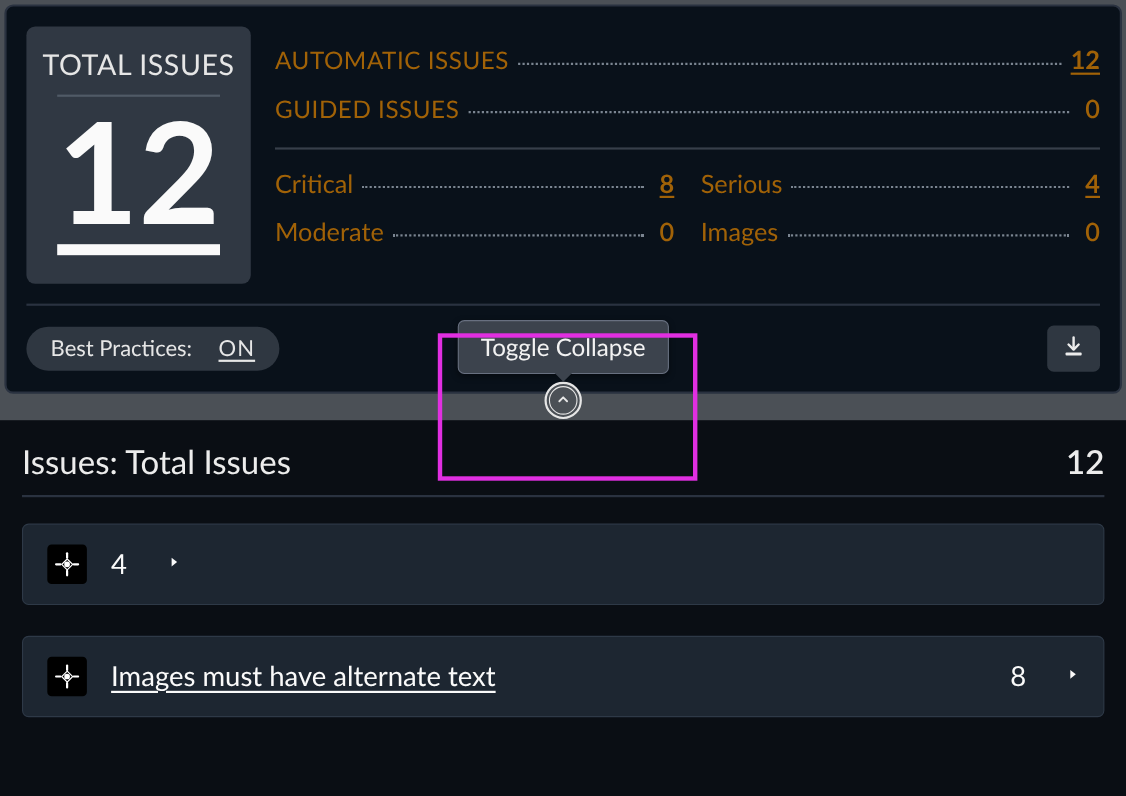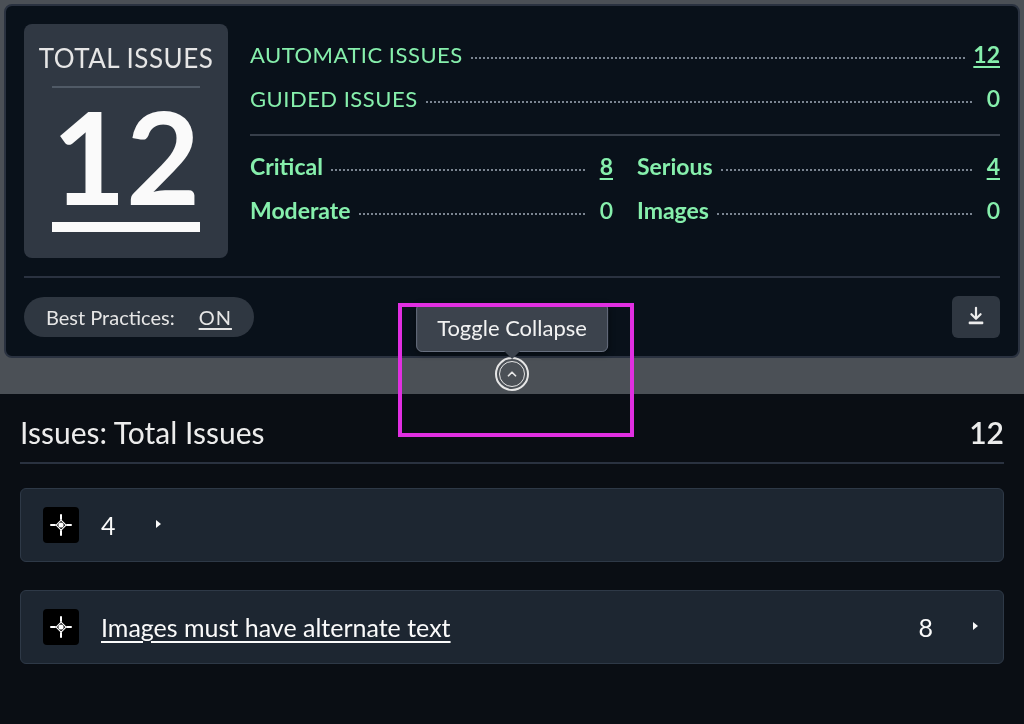--- a/index.html
+++ b/index.html
@@ -71,36 +71,36 @@
   }
   .bd-row {
     display: flex;
     gap: 24px;
   }
   .kv {
     flex: 1;
     display: flex;
     align-items: baseline;
     font-size: 23px;
-    color: #86efac;
+    color: #a16207;
     padding: 8px 0;
     white-space: nowrap;
   }
   .kv .k { flex: 0 0 auto; }
   .kv .dots {
     flex: 1 1 auto;
     margin: 0 8px;
     border-bottom: 2px dotted #7b8591;
     position: relative;
     top: -4px;
   }
   .kv .v { flex: 0 0 auto; font-weight: 600; min-width: 20px; text-align: right;}
   .kv .v.u { text-decoration: underline; text-underline-offset: 3px; font-weight:700;}
   .kv.cap .k { font-size: 22px; letter-spacing: 0.5px; font-weight: 400; }
-  .kv.sev .k { font-size: 23px; font-weight: bold; }
+  .kv.sev .k { font-size: 23px; }
   hr.bd-sep {
     border: none;
     border-top: 2px solid #373f4a;
     margin: 14px 0 8px 0;
   }
 
   
   .toolbar {
     display: flex;
     align-items: center;
@@ -123,23 +123,23 @@
   .toolbar .spacer { flex: 1; }
   .dl-btn {
     width: 48px; height: 42px;
     background: #2f3741;
     border-radius: 6px;
     display: flex; align-items: center; justify-content: center;
   }
 
   
   .collapse-strip {
-    height: 36px;
-    display: flex;
-    align-items: flex-start;
+    height: 24px;
+    display: flex;
+    align-items: flex-end;
     justify-content: center;
     position: relative;
   }
   .collapse-circle {
     width: 34px; height: 34px;
     border: 2px solid #e6e6e6;
     border-radius: 50%;
     display: flex; align-items: center; justify-content: center;
     background: #4b5056;
     position: relative;

